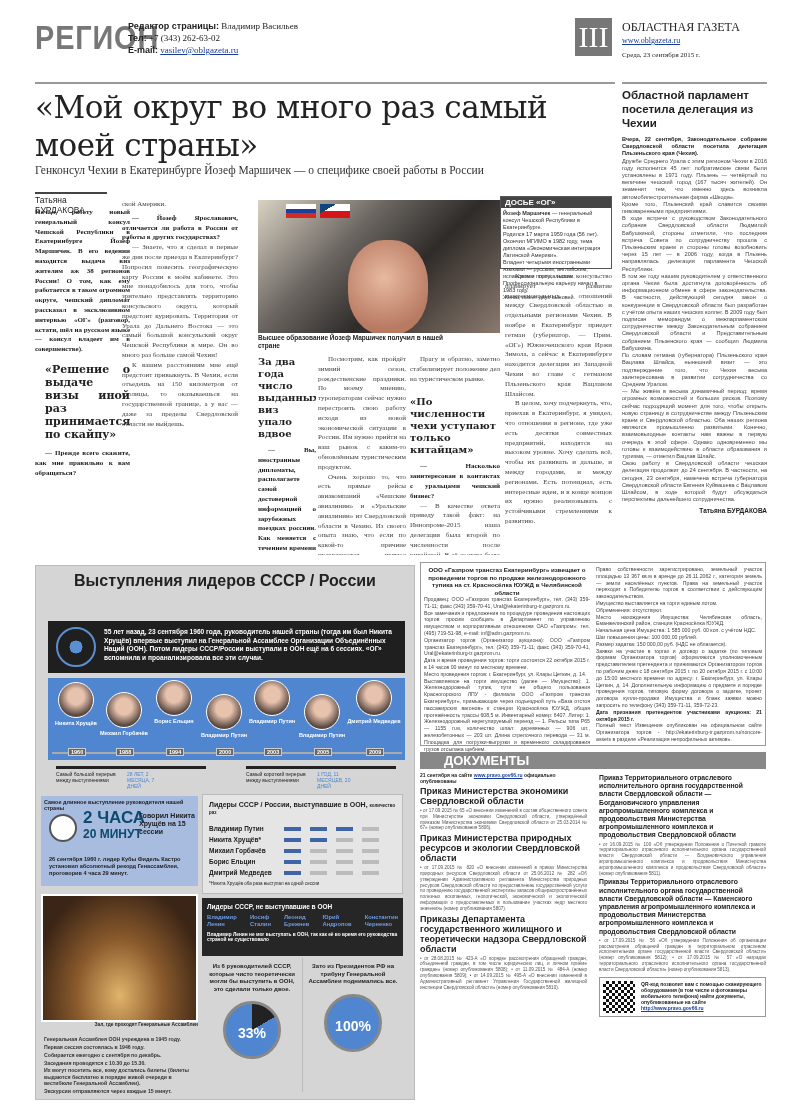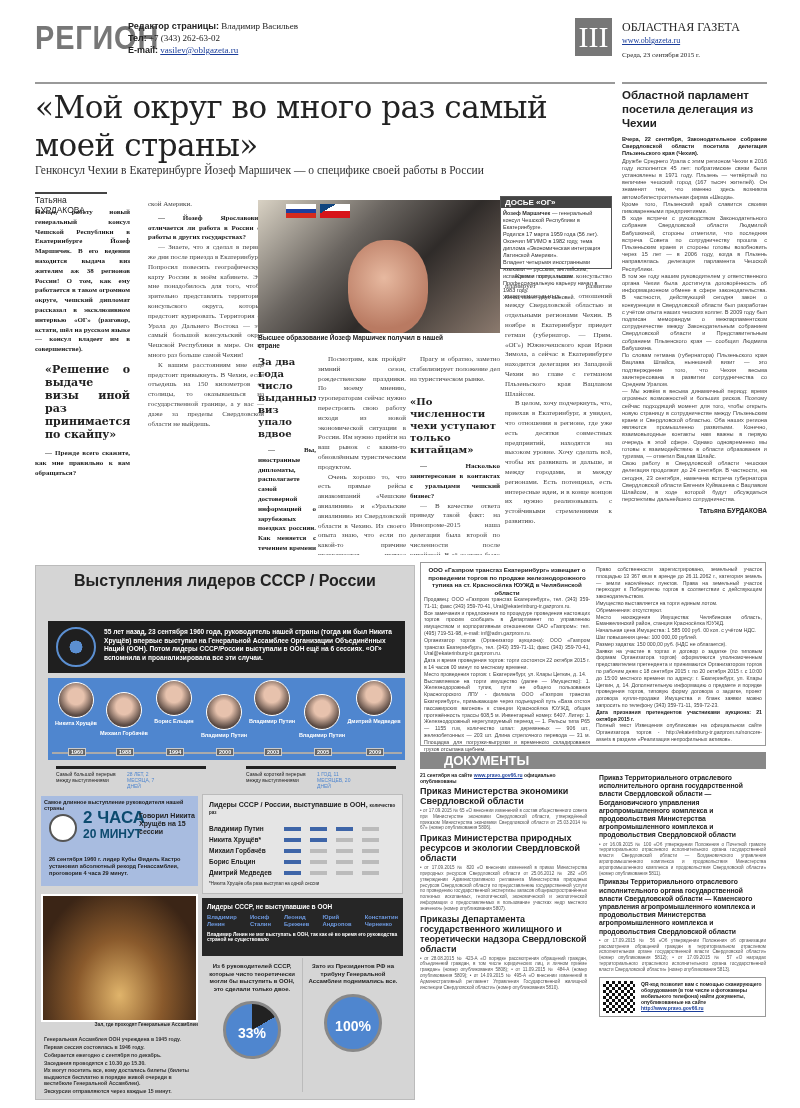--- a/index.html
+++ b/index.html
@@ -116,21 +116,21 @@
 <div class="abs headline">«Мой округ во много раз самый моей страны»</div>
 <div class="abs deck">Генконсул Чехии в Екатеринбурге Йозеф Маршичек — о специфике своей работы в России</div>
 <div class="abs byline">Татьяна БУРДАКОВА</div>
 
 <div class="abs col" style="left:35px;top:208px;width:95px;height:350px">
   <div class="lead">Начал работу новый генеральный консул Чешской Республики в Екатеринбурге Йозеф Маршичек. В его ведении находится выдача виз жителям аж 38 регионов России! О том, как ему работается в таком огромном округе, чешский дипломат рассказал в эксклюзивном интервью «ОГ» (разговор, кстати, шёл на русском языке — консул владеет им в совершенстве).</div>
   <div class="quote">«Решение о выдаче визы иной раз принимается по скайпу»</div>
   <p class="q">— Прежде всего скажите, как мне правильно к вам обращаться?</p>
 </div>
 
-<div class="abs col" style="left:148px;top:200px;width:116px;height:355px">
+<div class="abs col" style="left:122px;top:200px;width:116px;height:355px">
   <div>ской Америки.</div>
   <p class="q" style="margin-top:4px">— Йозеф Ярославович, отличается ли работа в России от работы в других государствах?</p>
   <p>— Знаете, что я сделал в первые же дни после приезда в Екатеринбург? Попросил повесить географическую карту России в моём кабинете. Это мне понадобилось для того, чтобы зрительно представлять территорию консульского округа, который предстоит курировать. Территория от Урала до Дальнего Востока — это самый большой консульский округ Чешской Республики в мире. Он во много раз больше самой Чехии!</p>
   <p>К вашим расстояниям мне ещё предстоит привыкнуть. В Чехии, если отъедешь на 150 километров от столицы, то оказываешься на государственной границе, а у вас — даже за пределы Свердловской области не выйдешь.</p>
 </div>
 
 <div class="abs col" style="left:258px;top:200px;width:0;height:0;overflow:hidden"></div>
 <div class="abs col" style="left:190px;top:200px;width:0"></div>
 
 <div class="abs photo">

